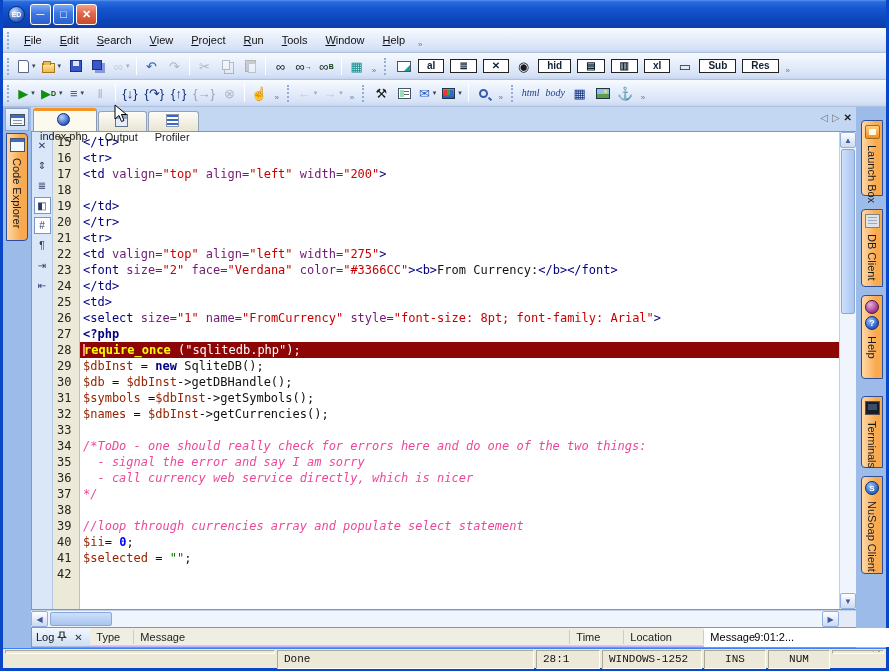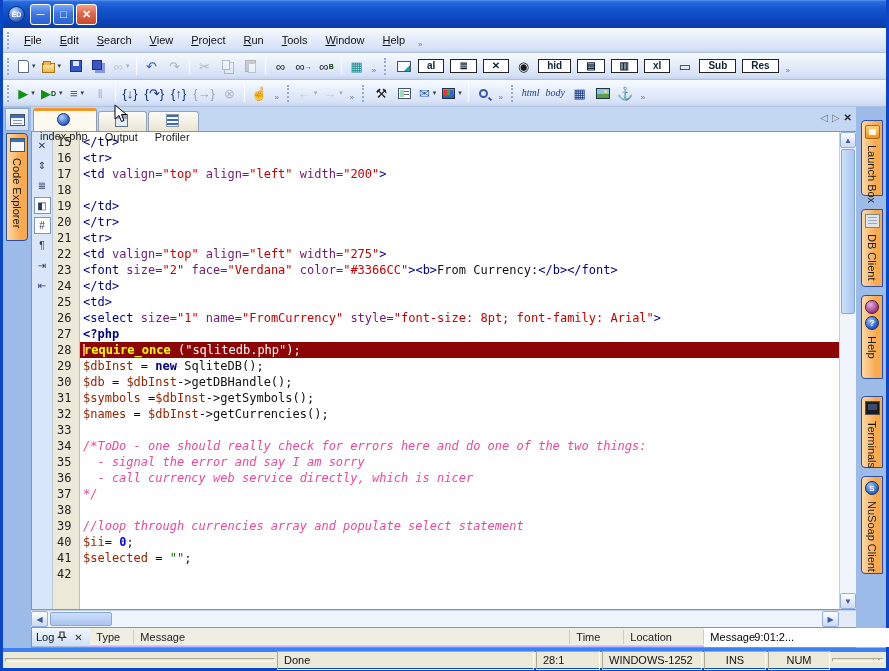--- a/index.html
+++ b/index.html
@@ -165,21 +165,21 @@
   .logcols span:nth-child(3){width:54px;} .logcols span:nth-child(4){width:80px;}
   .logrowwrap { height:19px; background:#fff; display:flex; position:relative; }
   .logrow { display:flex; align-items:center; height:17px; }
   .logrow span { padding:0 6px; }
   .logrow span:nth-child(1){width:44px;} .logrow span:nth-child(2){width:436px;}
   .logrow span:nth-child(3){width:54px;} .logrow span:nth-child(4){width:80px;}
   .logmini { position:absolute; right:2px; top:0; display:flex; flex-direction:column; gap:1px; }
   .logmini span { width:14px; height:8px; background:linear-gradient(#fdfeff,#cdd9f1); border:1px solid #9ab4dc; border-radius:2px; }
 
   
-  .statusbar { height:20px; background:#ece9d8; border-top:4px solid #3b82f6; display:flex; align-items:center; flex:0 0 auto; padding:1px 2px; gap:2px; }
+  .statusbar { height:20px; background:#ece9d8; border-top:1px solid #3b82f6; display:flex; align-items:flex-start; flex:0 0 auto; padding:1px 2px; gap:2px;font-family:Liberation Mono, monospace; }
   .scell { border:1px solid; border-color:#aca899 #fff #fff #aca899; padding:1px 6px; color:#111; line-height:15px; white-space:nowrap; overflow:hidden; }
   .scell:nth-child(1){width:270px;} .scell:nth-child(2){flex:1;} .scell:nth-child(3){width:64px;}
   .scell:nth-child(4){width:100px;} .scell:nth-child(5){width:62px; text-align:center;} .scell:nth-child(6){width:62px; text-align:center;}
   .scell:nth-child(7){width:52px; position:relative;}
   .sizegrip { position:absolute; right:1px; bottom:1px; width:12px; height:12px;
               background:repeating-linear-gradient(135deg,transparent 0 2px,#aca899 2px 3px,#fff 3px 4px); }
 
   
   .mcursor { position:absolute; left:114px; top:104px; z-index:50; pointer-events:none; }
 </style>

